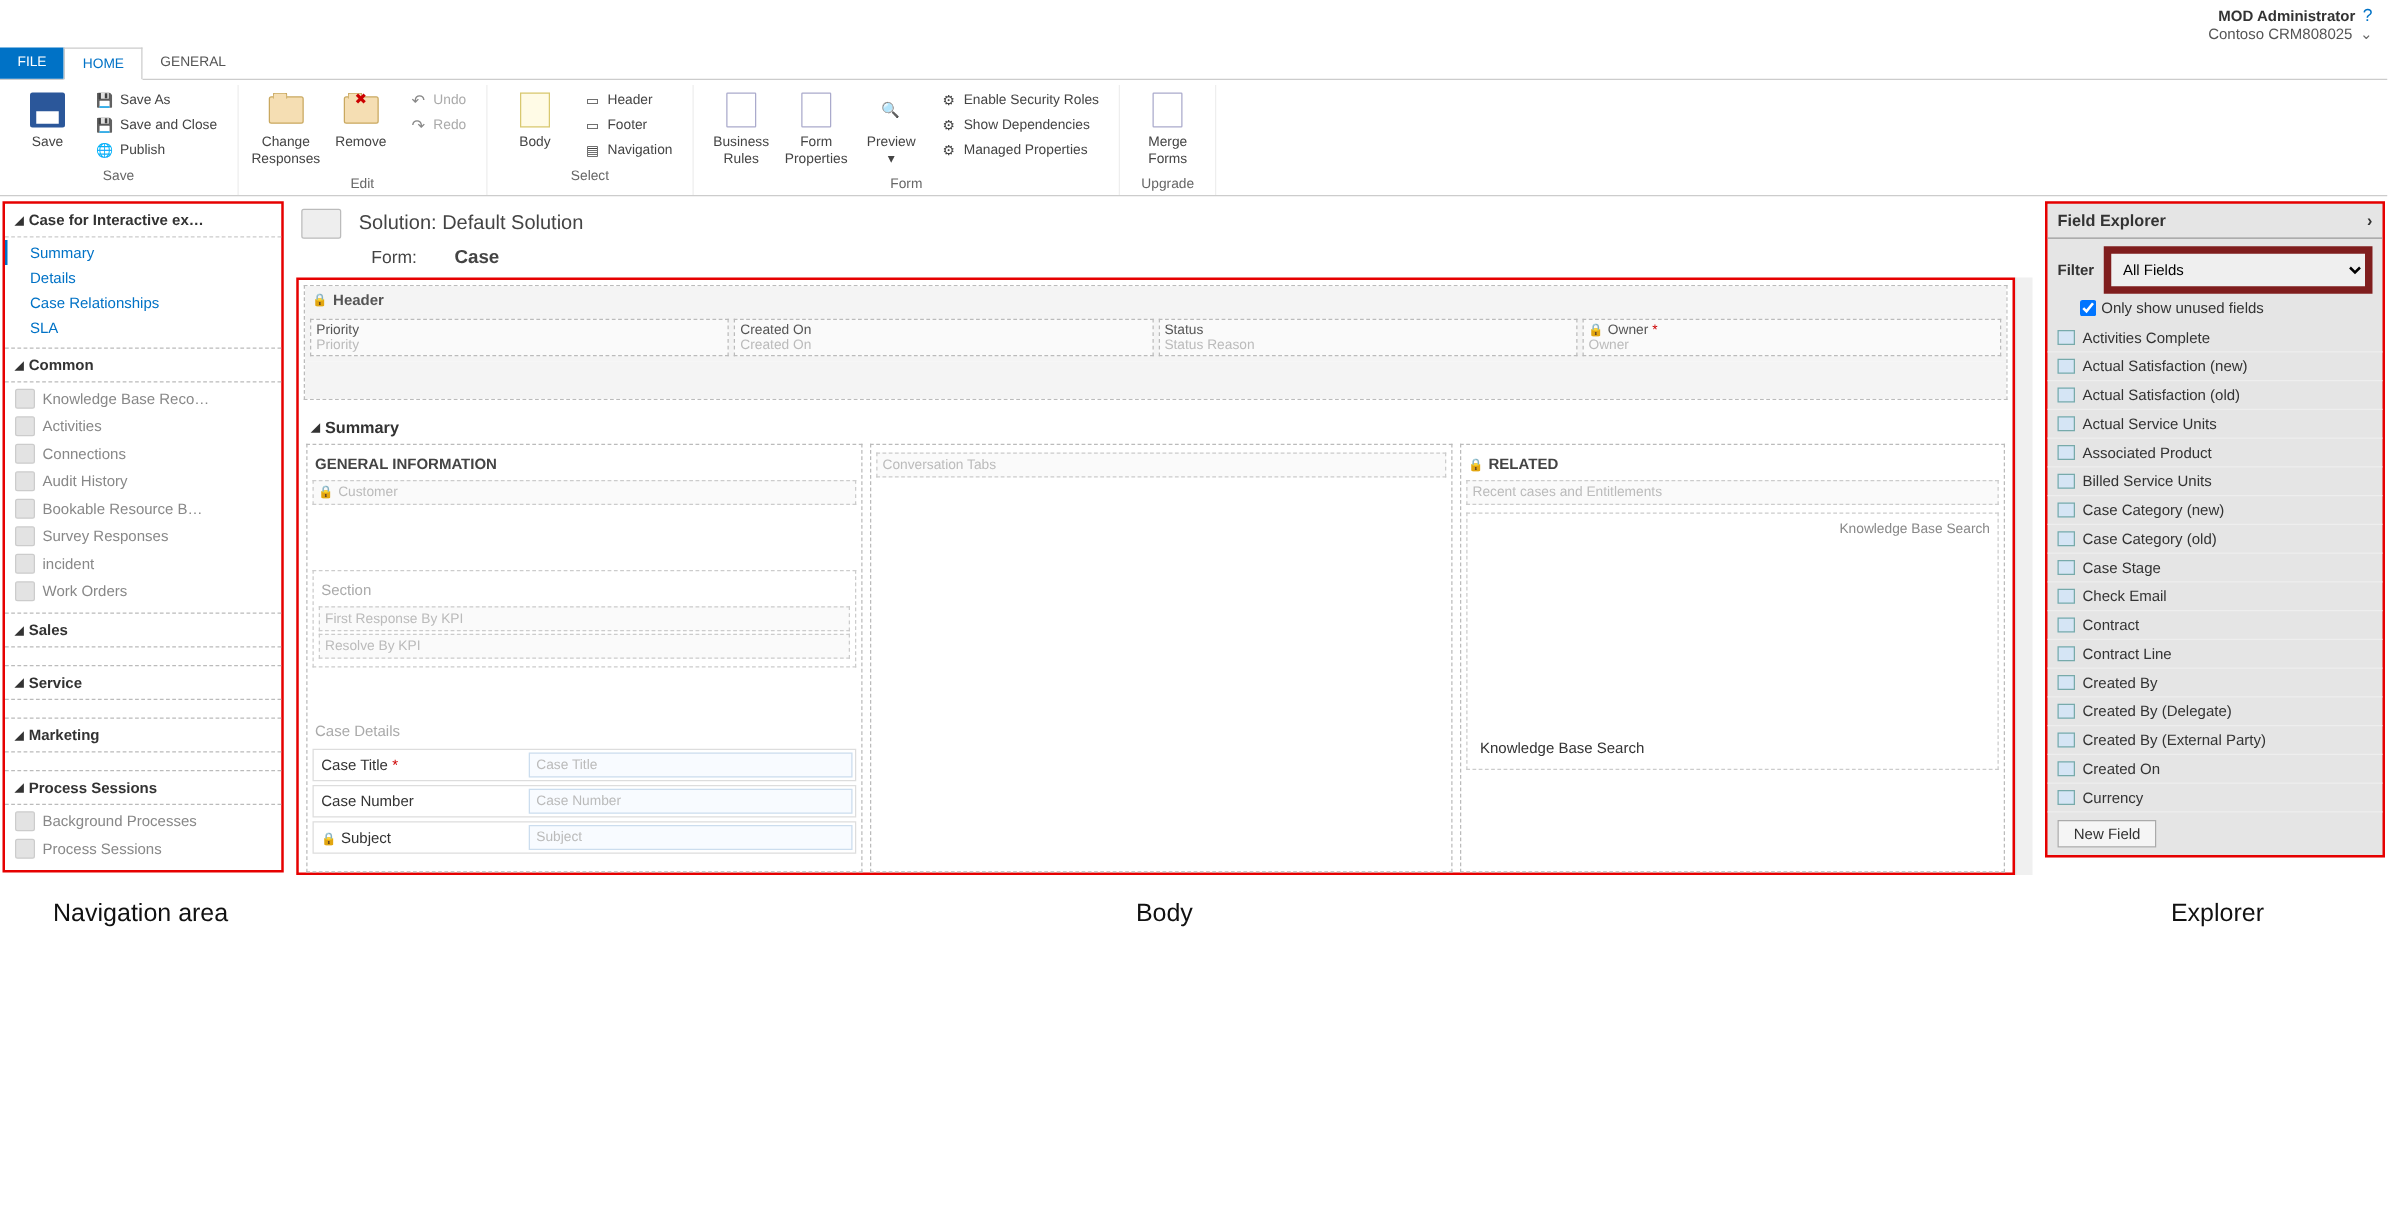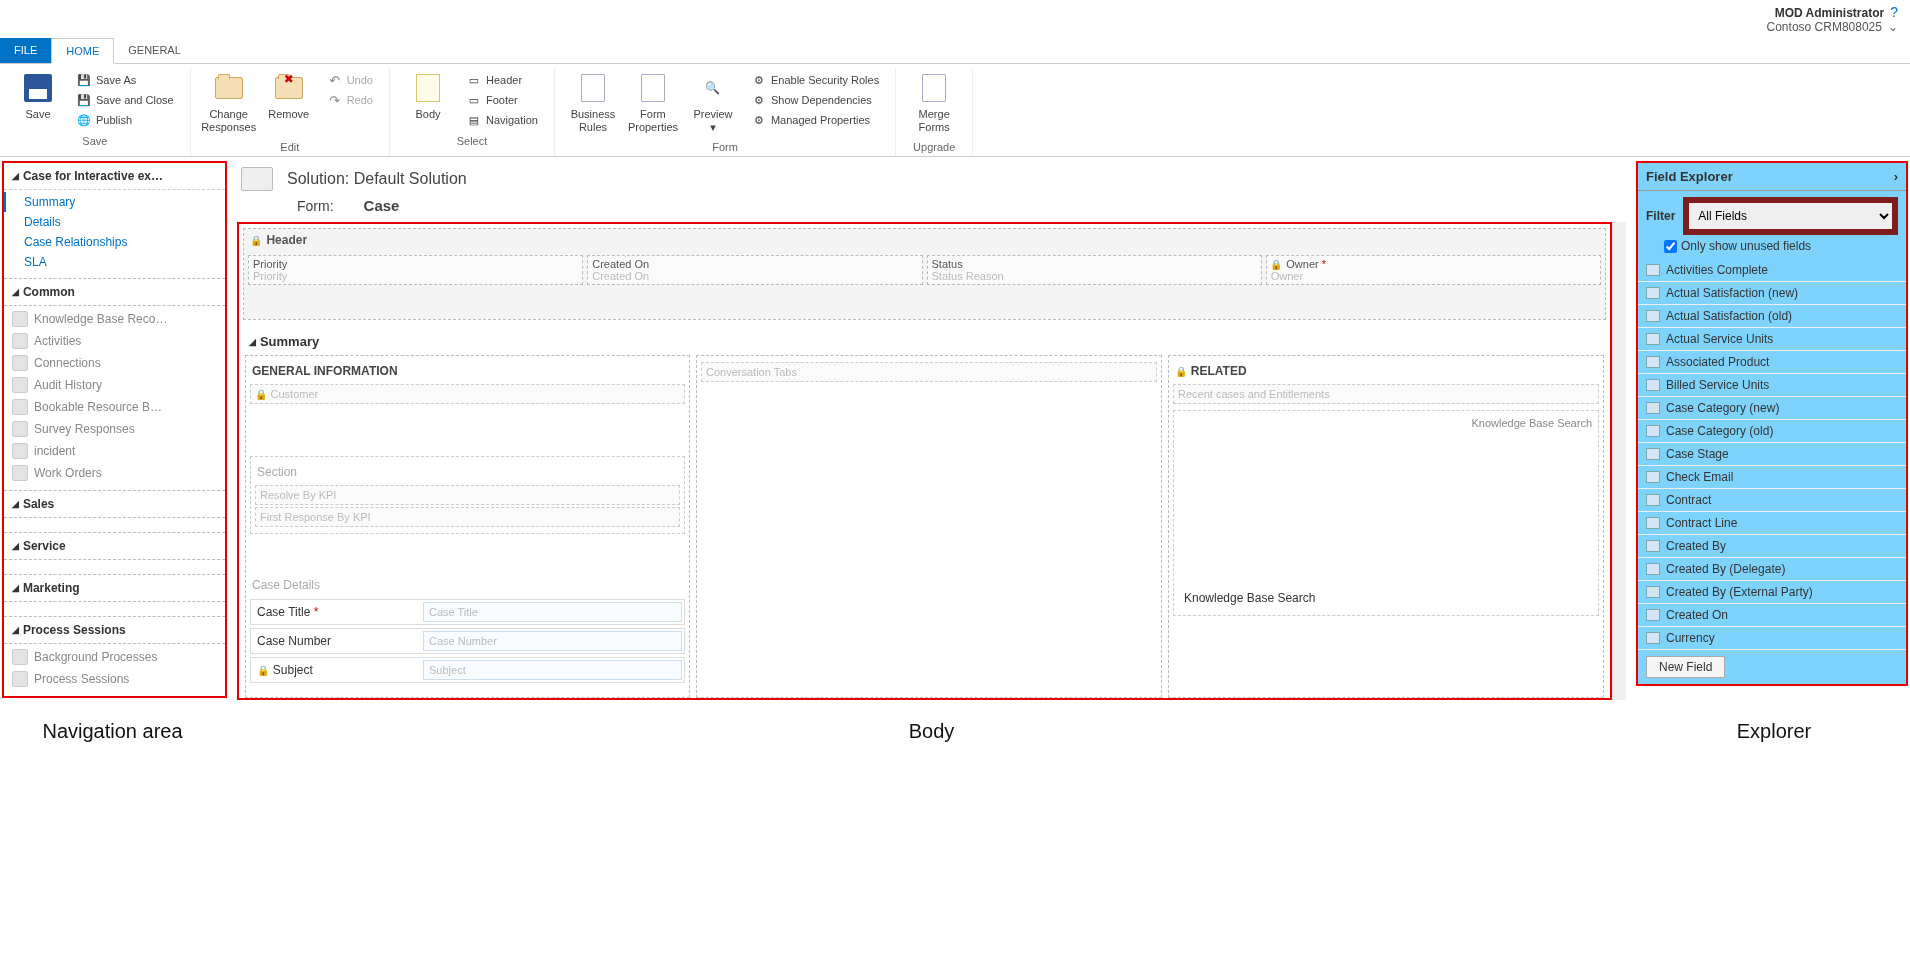--- a/index.html
+++ b/index.html
@@ -80,21 +80,21 @@
   .fldwrap { border:1px dashed #ccc; margin:10px 0; padding:4px;}
   .labeled { display:flex; align-items:center; border:1px solid #ddd; margin:3px 0; }
   .labeled .l { width:170px; padding:4px 6px; font-size:12px; color:#333; }
   .labeled .v { flex:1; border:1px solid #cde; background:#f8fbff; padding:3px 5px; font-size:11px; color:#bbb; margin:2px;}
   .kb { border:1px dashed #ccc; margin-top:6px; padding:4px; }
   .kbhead { text-align:right; font-size:11px; color:#888; padding:2px;}
   .kbtxt { font-size:12px; padding: 160px 6px 6px 6px; color:#333;}
   .scroll { width:14px; background:#f0f0f0; border-left:1px solid #ddd; }
 
   
-  .explorer { width: 272px; border:2px solid #e60000; margin:4px 2px 4px 4px; background:#7dd3fc; }
+  .explorer { width: 272px; border:2px solid #e60000; margin:4px 2px 4px 4px; background:#e5e5e5; }
   .exphdr { font-weight:bold; padding:6px 8px; font-size:13px; border-bottom:1px solid #999; display:flex; justify-content:space-between; align-items:center;}
   .filterrow { display:flex; align-items:center; gap:8px; padding:6px 8px 2px 8px; }
   .filterrow select { flex:1; font-size:12px; padding:5px; border:6px solid #7f1d1d; }
   .chkrow { padding: 2px 8px 6px 26px; font-size:12px; display:flex; align-items:center; gap:4px;}
   .flist { }
   .fitem { display:flex; align-items:center; gap:6px; padding:4px 8px; font-size:12px; color:#333; border-bottom:1px solid #eee; cursor:pointer;}
   .fic { width:14px;height:12px;background:#d5e5f5;border:1px solid #7aa; }
   .newfld { margin:6px 8px; padding:3px 12px; border:1px solid #aaa; background:#f5f5f5; font-size:12px; width:fit-content; cursor:pointer;}
   
   
@@ -374,22 +374,22 @@
             <span>Summary</span>
           </div>
       <div class="cols">
 
         <div class="col1">
           <div class="sechdr">GENERAL INFORMATION</div>
           <div class="fld"><span class="lock">🔒</span> <span>Customer</span></div>
           <div style="height:40px"></div>
           <div class="fldwrap">
             <div class="sechdr dim">Section</div>
+            <div class="fld">First Response By KPI</div>
             <div class="fld">Resolve By KPI</div>
-            <div class="fld">First Response By KPI</div>
           </div>
           <div style="height:20px"></div>
           <div class="fldwrap" style="border:none;padding:0;">
             <div class="sechdr dim">Case Details</div>
             <div class="labeled">
               <div class="l"><span>Case Title</span> <span class="req">*</span></div>
               <div class="v">Case Title</div>
             </div>
             <div class="labeled">
               <div class="l">Case Number</div>

